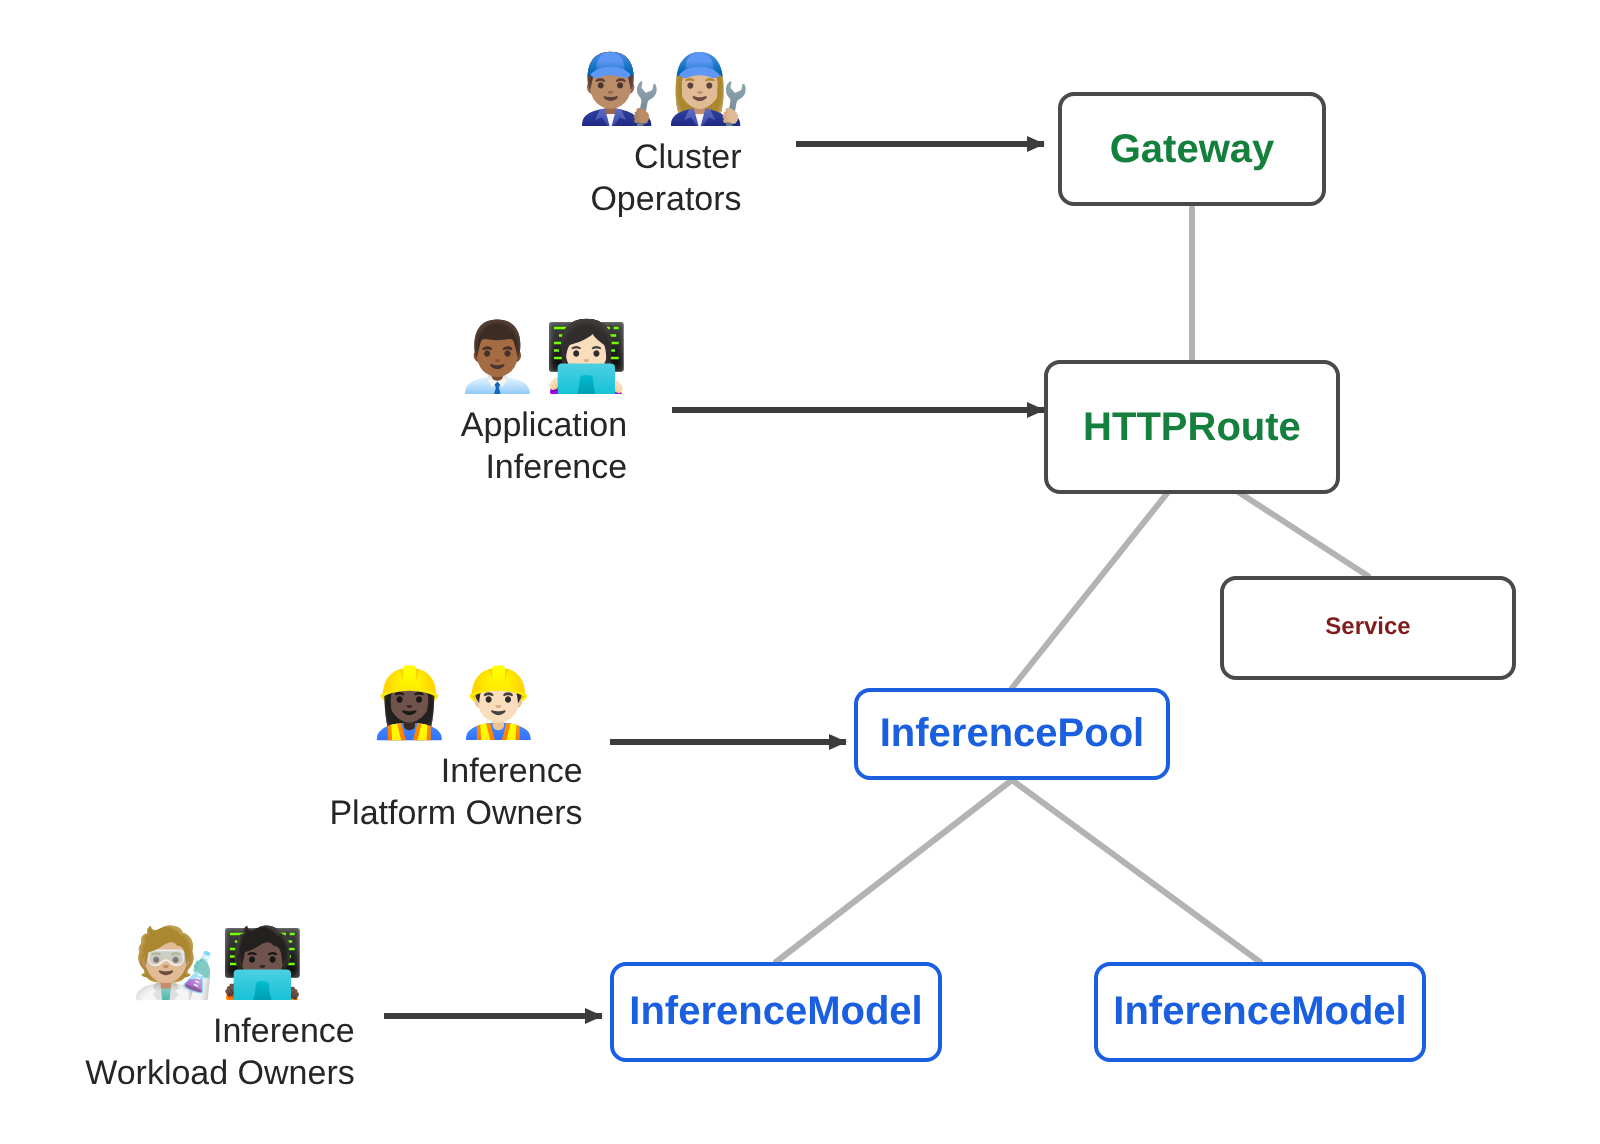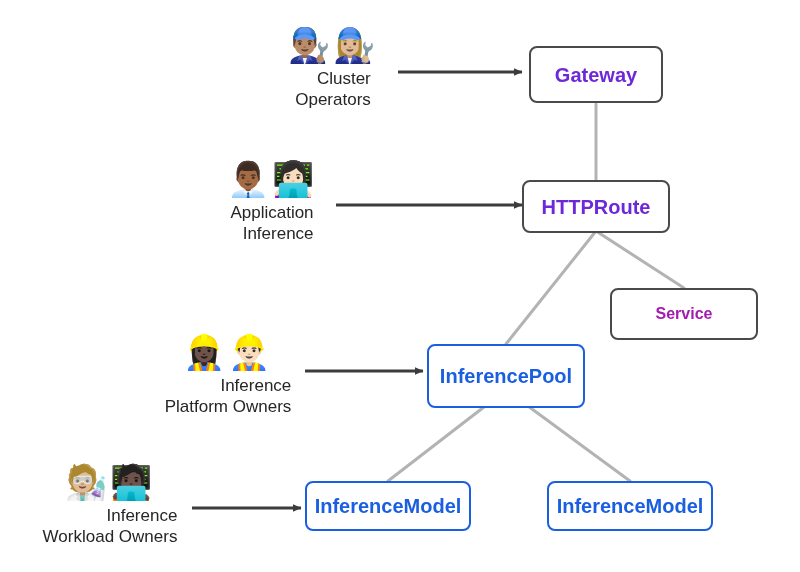--- a/index.html
+++ b/index.html
@@ -32,35 +32,35 @@
     display: flex;
     align-items: center;
     justify-content: center;
     border-radius: 8px;
     background: #ffffff;
     text-align: center;
     line-height: 1.1;
   }
   .node-dark {
     border: 2px solid #4a4a4a;
-    color: #6d28d9;
+    color: #15803d;
     font-weight: bold;
     font-size: 20px;
   }
   .node-blue {
     border: 2px solid #1a5fe0;
     color: #1a5fe0;
     font-weight: bold;
     font-size: 20px;
   }
   .node-plain {
     border: 2px solid #4a4a4a;
-    color: #a21caf;
+    color: #7f1d1d;
     font-weight: bold;
-    font-size: 16px;
+    font-size: 12px;
   }
   .persona {
     position: absolute;
     display: flex;
     flex-direction: column;
     align-items: center;
     width: 200px;
   }
   .persona-emojis {
     font-size: 34px;
@@ -103,29 +103,29 @@
       <line x1="336" y1="205" x2="522" y2="205" marker-end="url(#arrowhead)"></line>
       <line x1="305" y1="371" x2="423" y2="371" marker-end="url(#arrowhead)"></line>
       <line x1="192" y1="508" x2="301" y2="508" marker-end="url(#arrowhead)"></line>
     </g>
   </svg>
 
   <div class="node node-dark" style="left:529px; top:46px; width:134px; height:57px;">
     <span>Gateway</span>
   </div>
 
-  <div class="node node-dark" style="left:522px; top:180px; width:148px; height:53px;">
+  <div class="node node-dark" style="left:522px; top:180px; width:148px; height:67px;">
     <span>HTTPRoute</span>
   </div>
 
   <div class="node node-plain" style="left:610px; top:288px; width:148px; height:52px;">
     <span>Service</span>
   </div>
 
-  <div class="node node-blue" style="left:427px; top:344px; width:158px; height:64px;">
+  <div class="node node-blue" style="left:427px; top:344px; width:158px; height:46px;">
     <span>InferencePool</span>
   </div>
 
   <div class="node node-blue" style="left:305px; top:481px; width:166px; height:50px;">
     <span>InferenceModel</span>
   </div>
 
   <div class="node node-blue" style="left:547px; top:481px; width:166px; height:50px;">
     <span>InferenceModel</span>
   </div>

